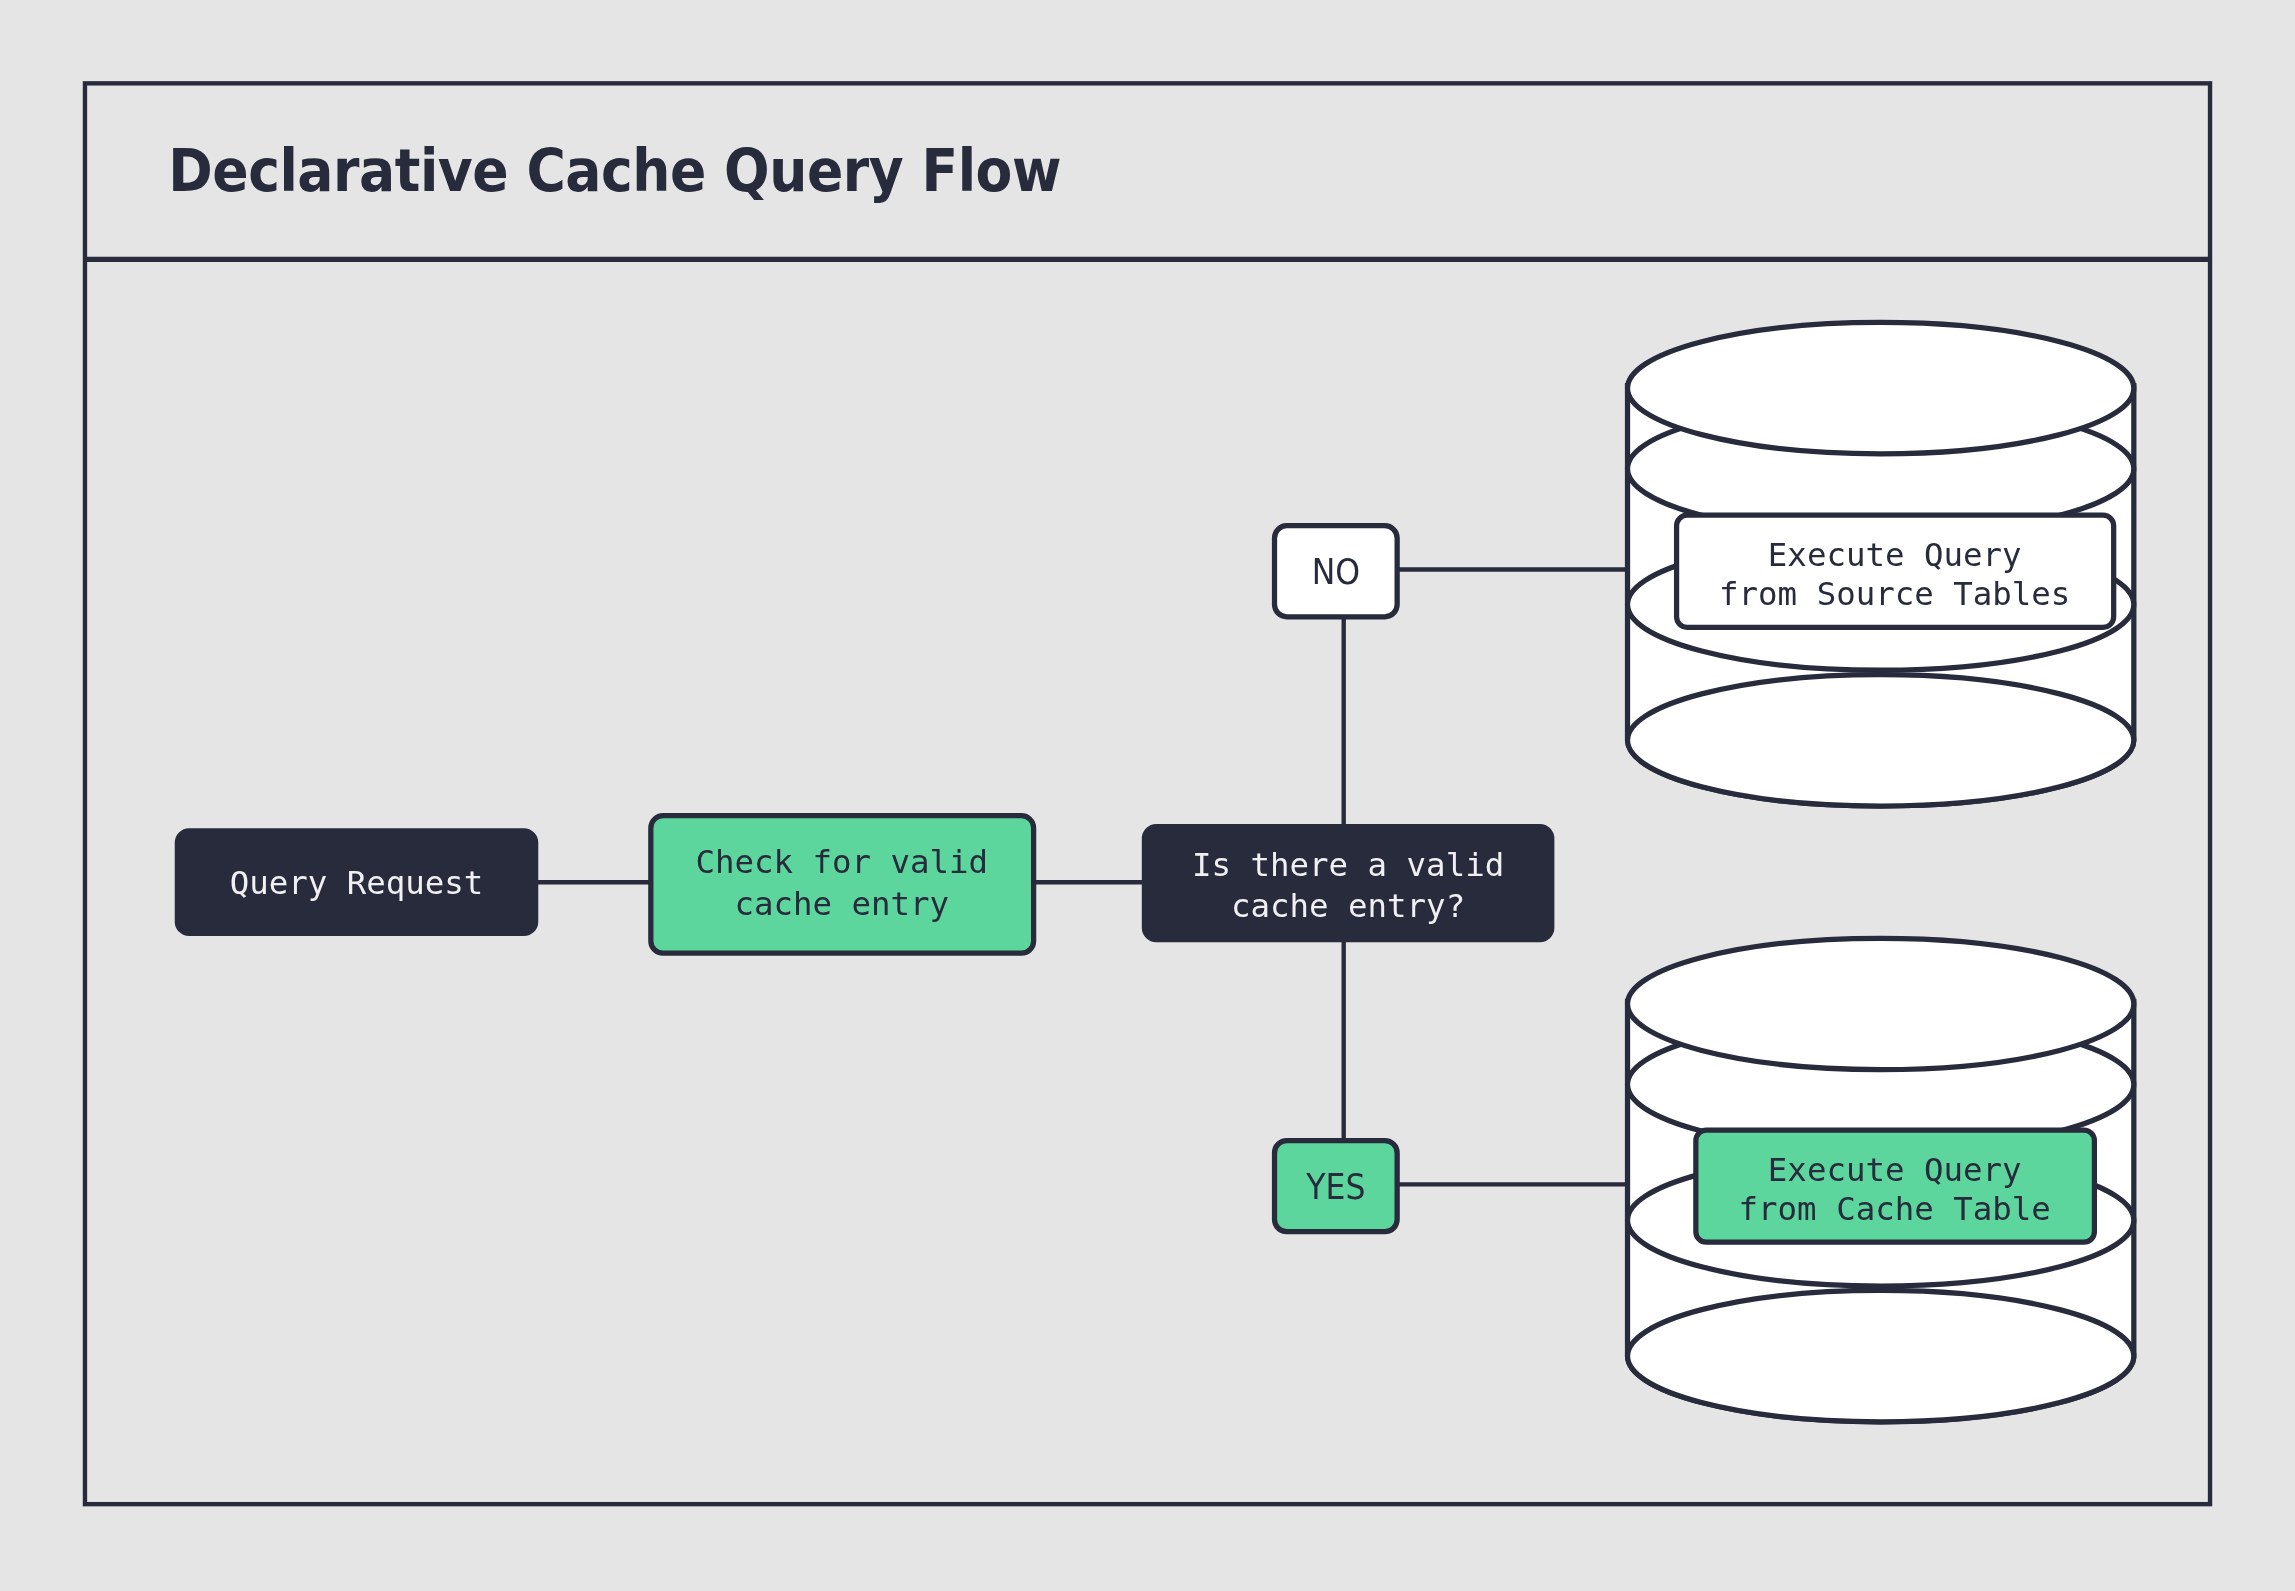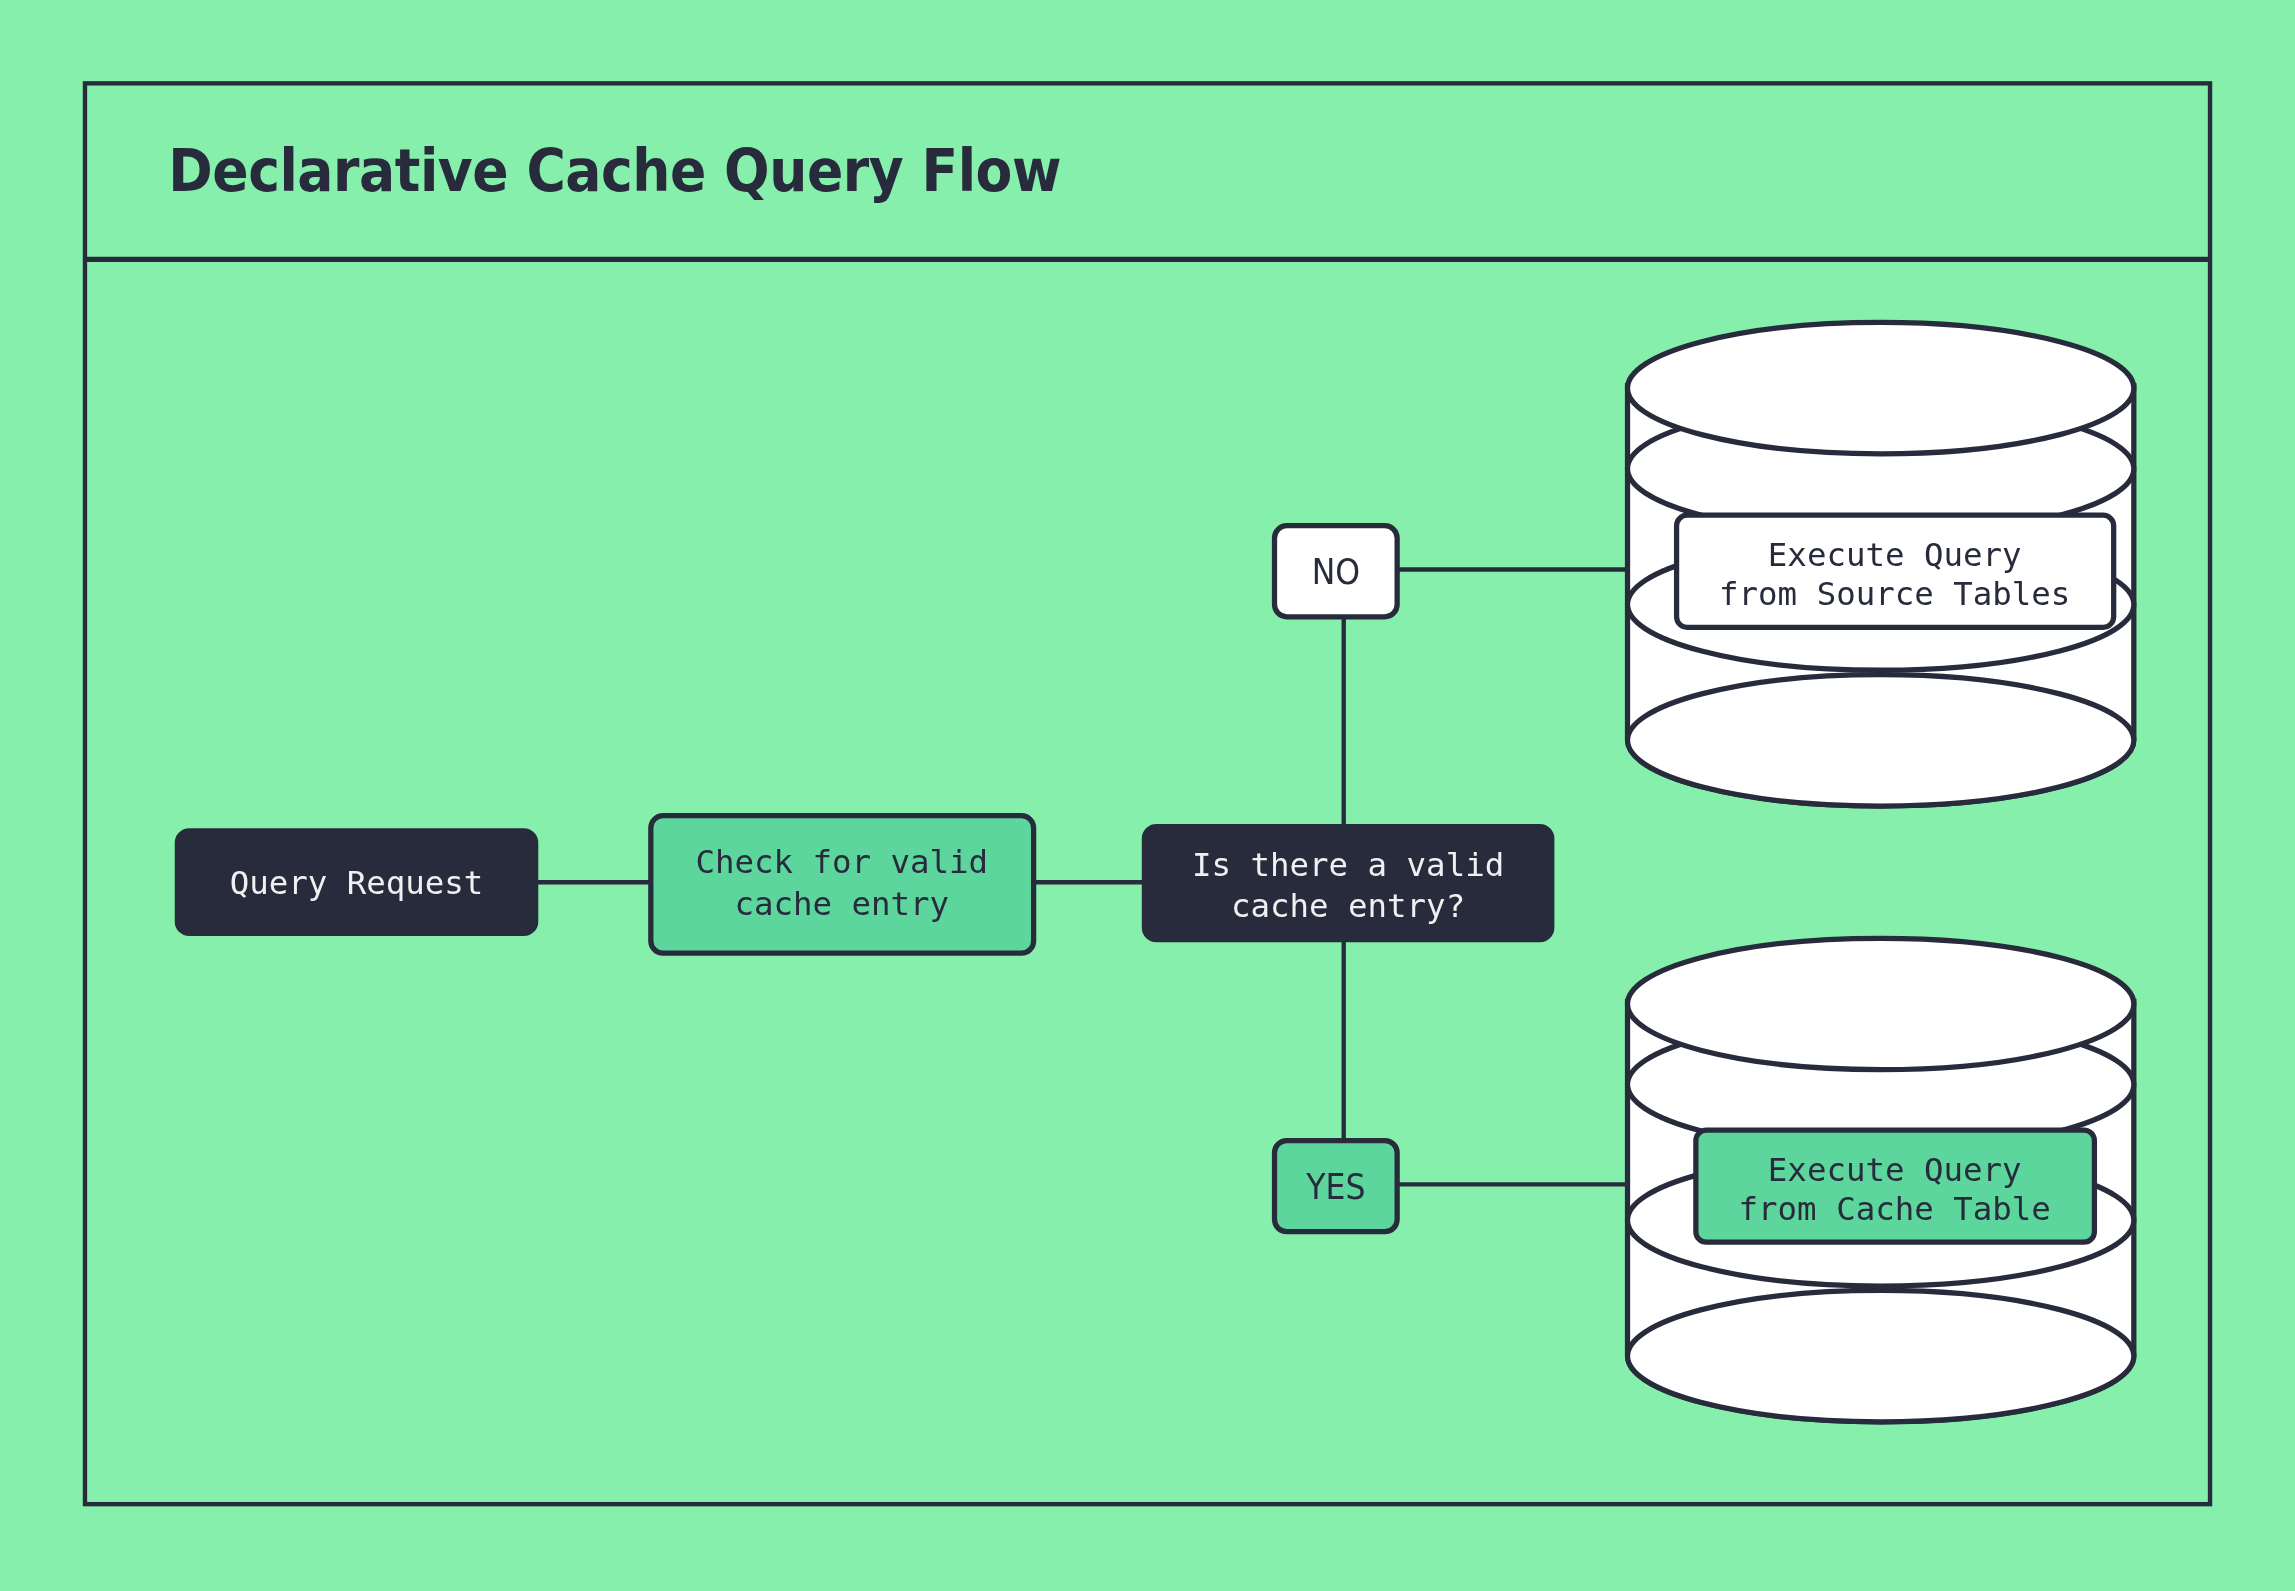--- a/index.html
+++ b/index.html
@@ -10,21 +10,21 @@
   body {
     width: 2295px;
     height: 1591px;
     font-family: "Liberation Sans", sans-serif;
     overflow: hidden;
   }
   #stage {
     position: relative;
     width: 2295px;
     height: 1591px;
-    background: #86efac;
+    background: #e5e5e5;
   }
   #diagram-svg {
     position: absolute;
     left: 0;
     top: 0;
     width: 2295px;
     height: 1591px;
     display: block;
   }
   .frame-rect {

